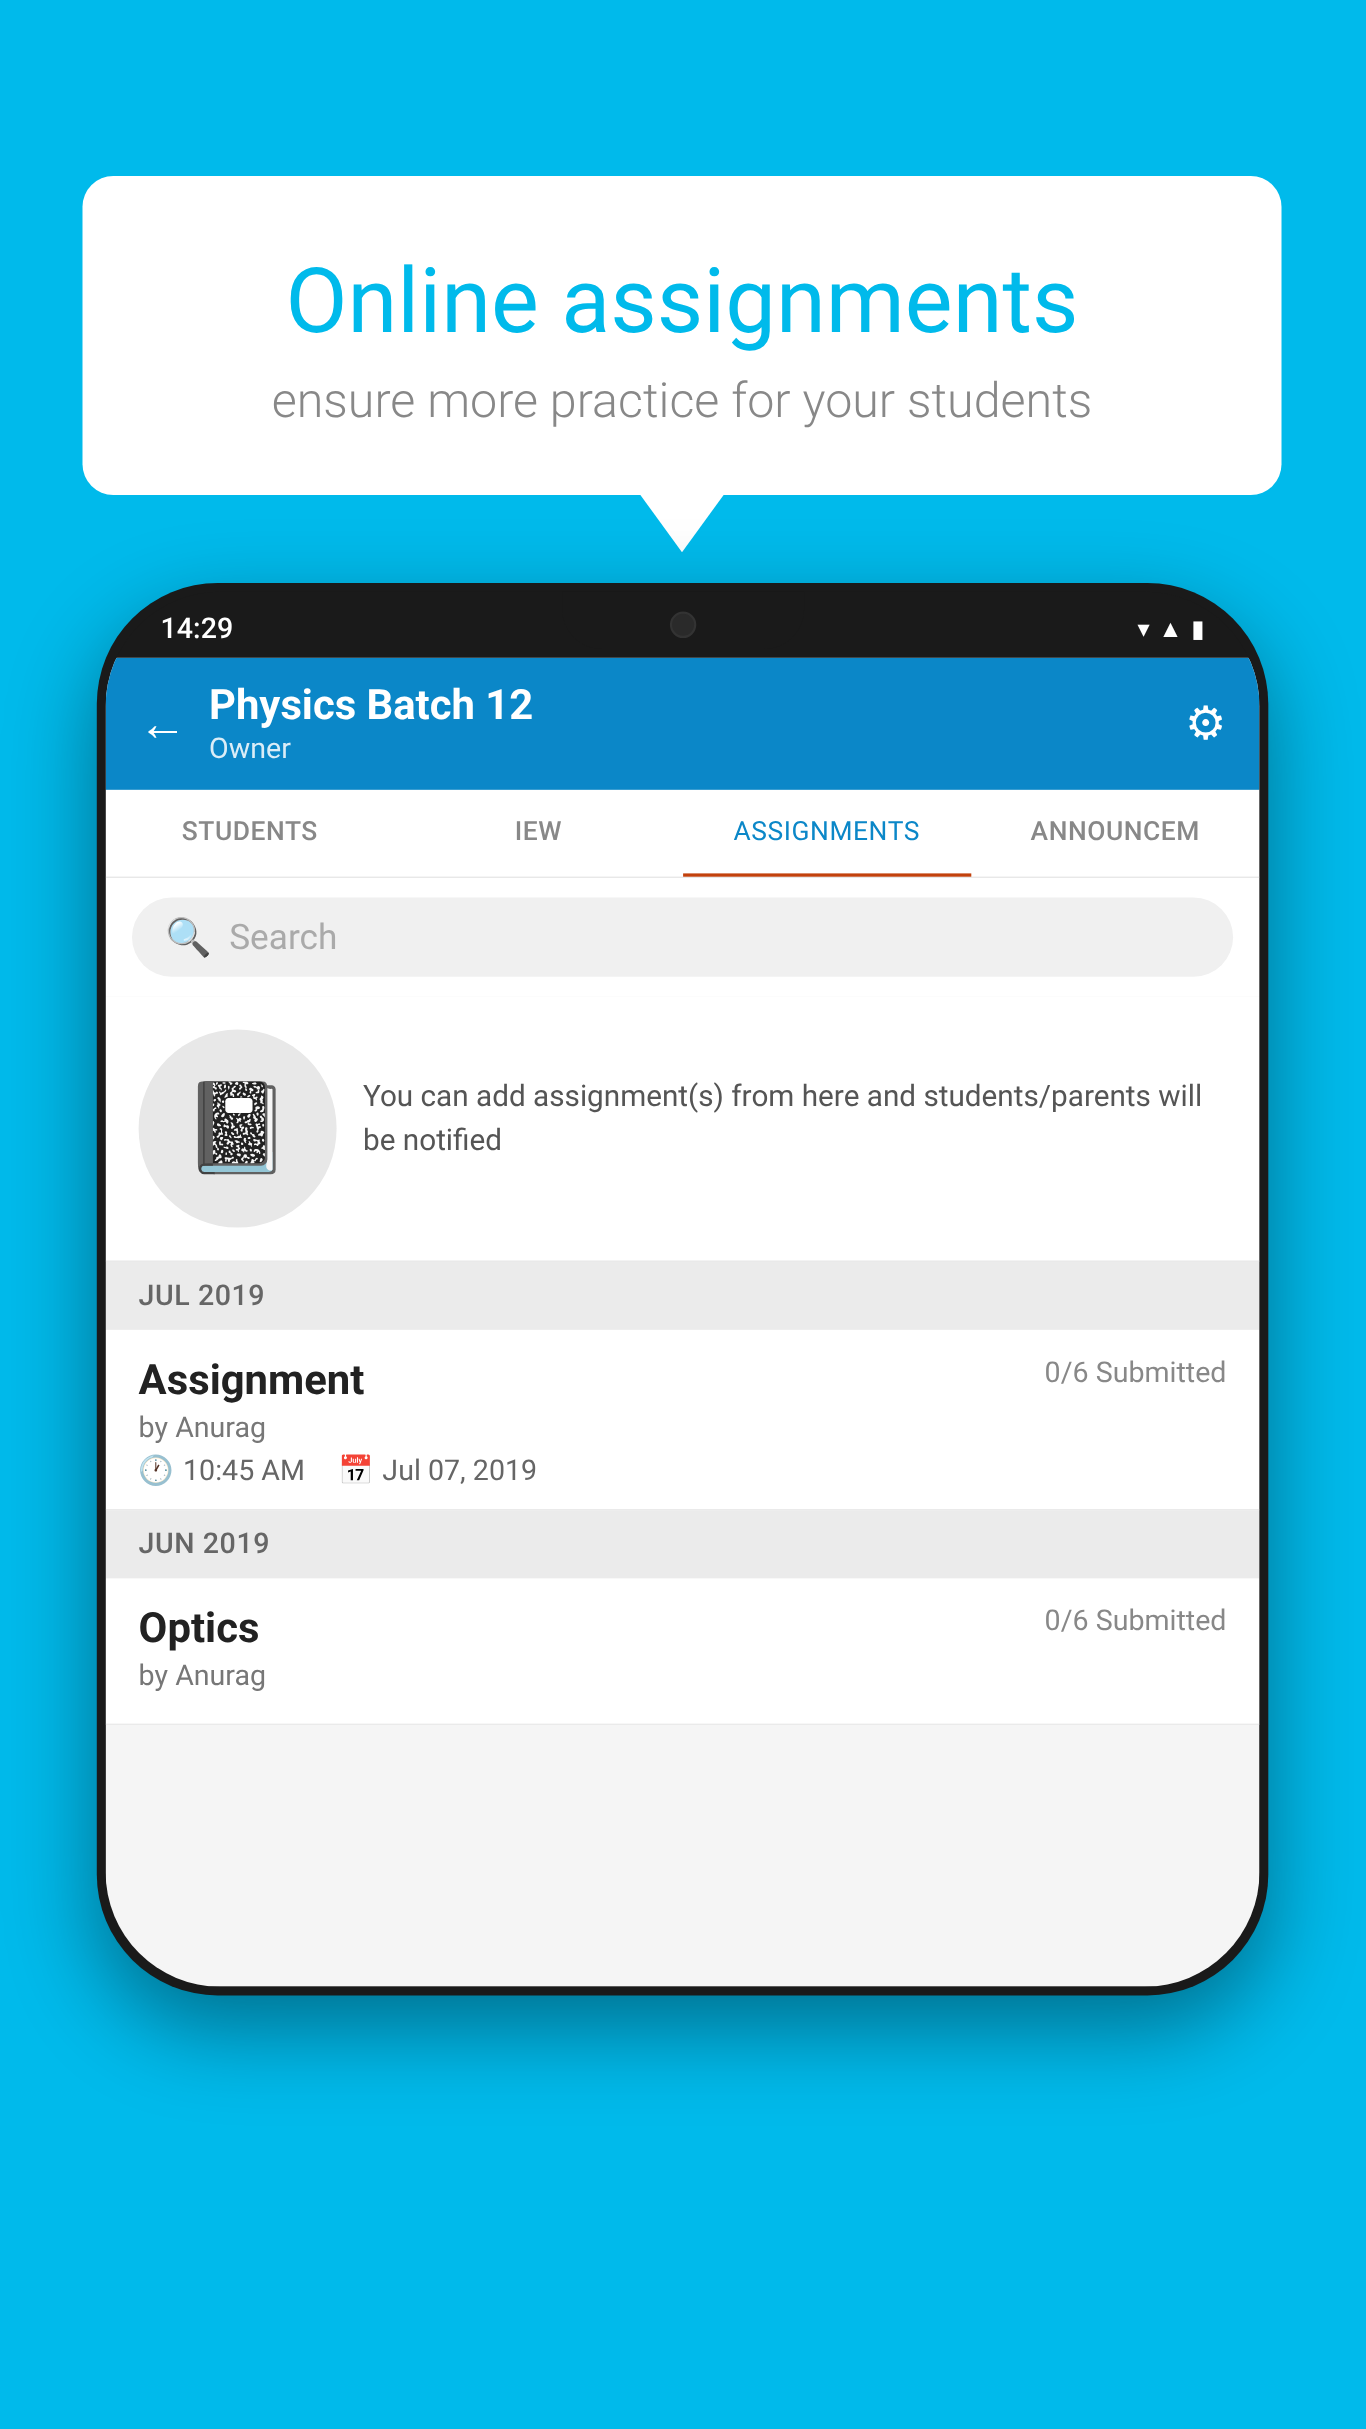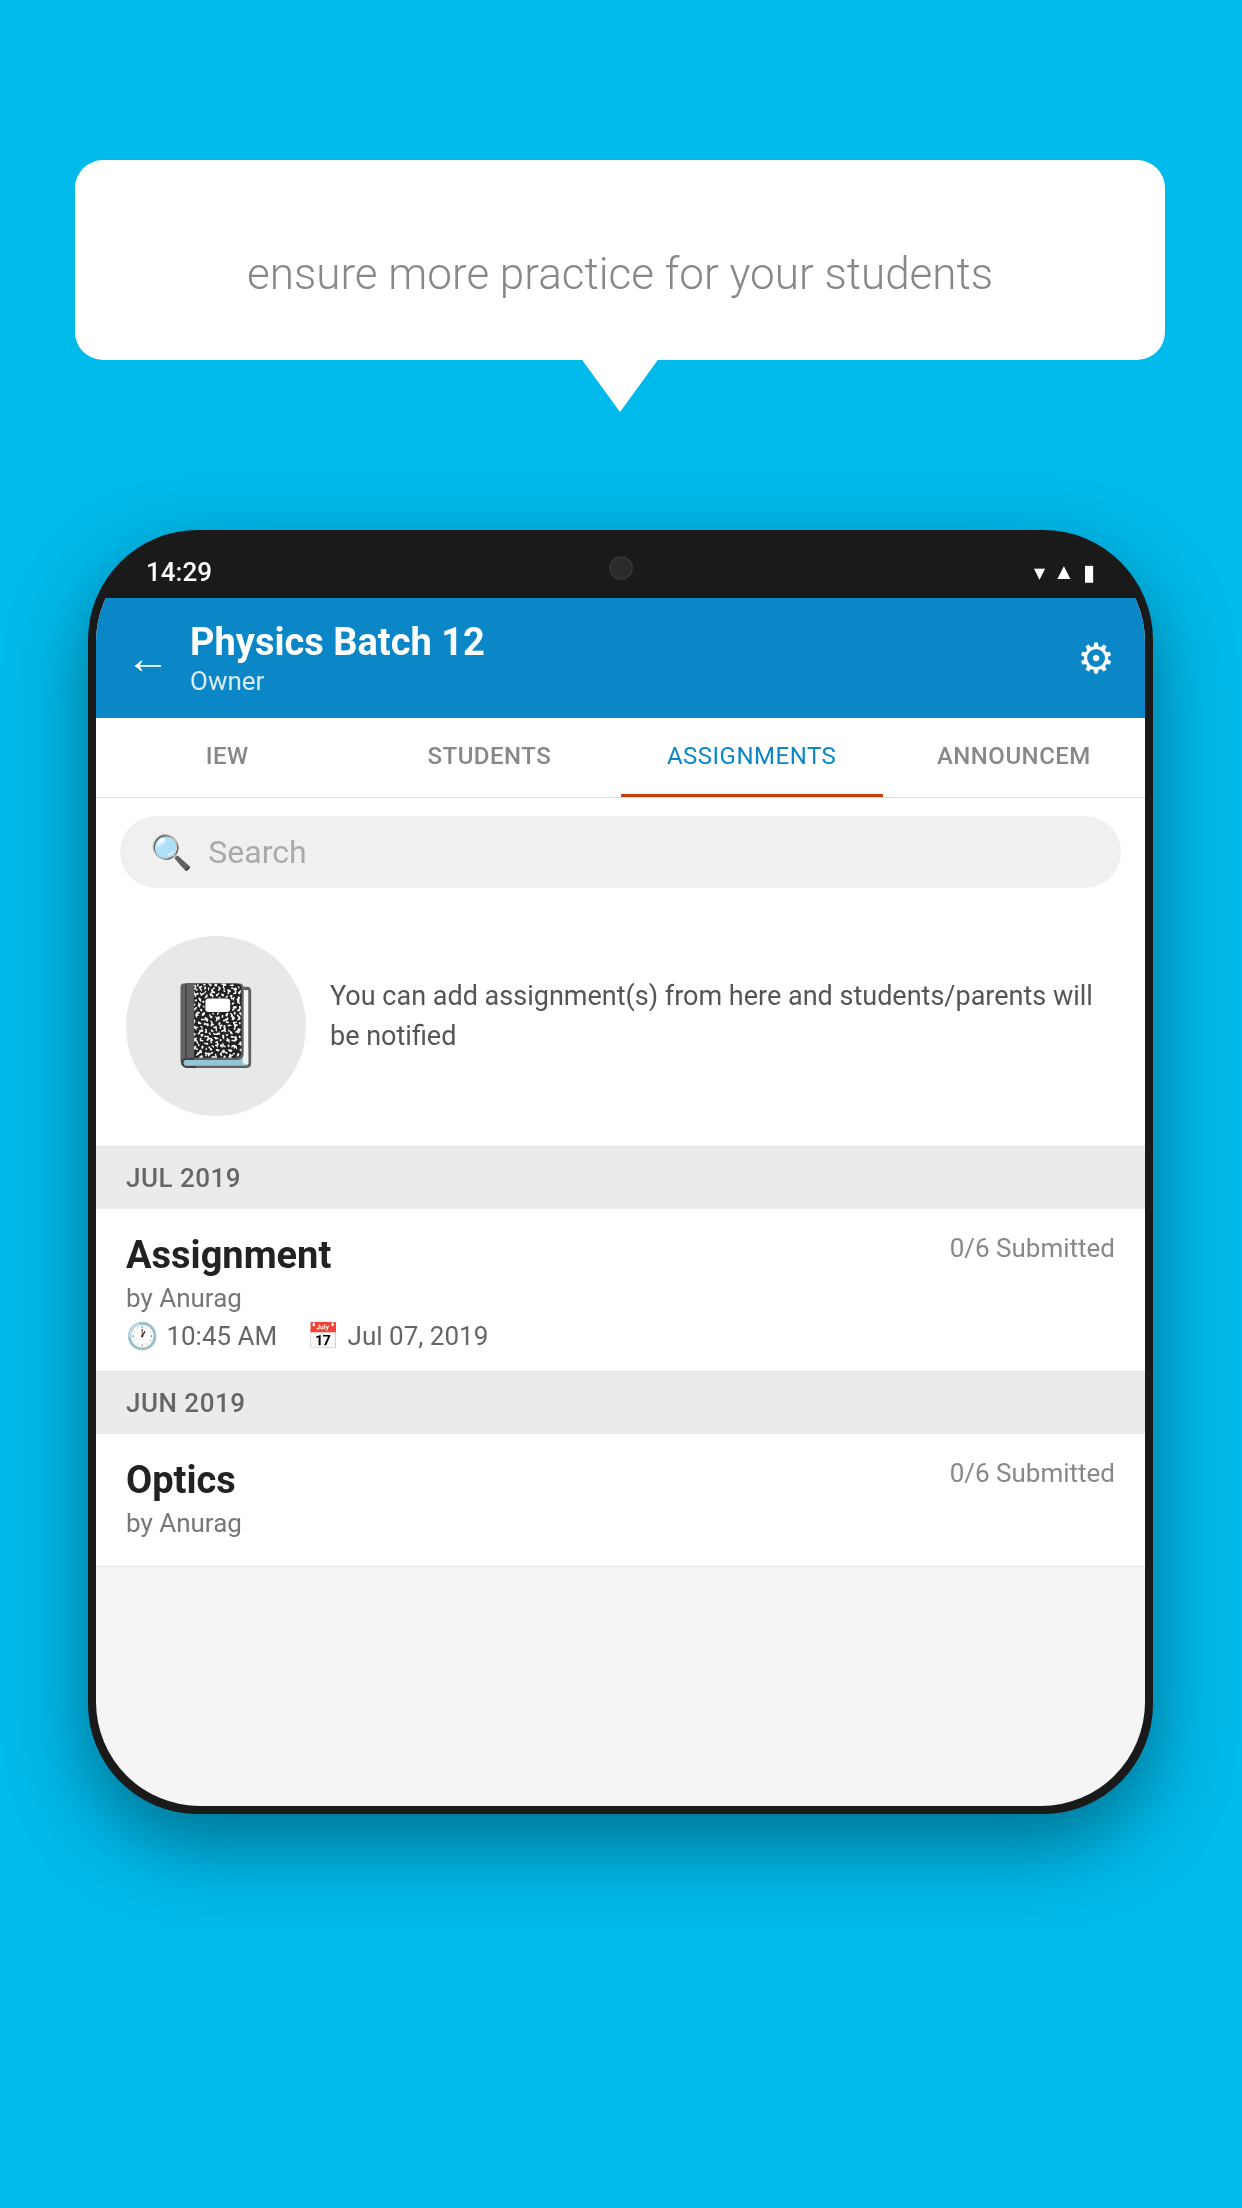--- a/index.html
+++ b/index.html
@@ -318,20 +318,21 @@
       color: #888;
     }
   </style>
 </head>
 <body>
 
 <div style="position:absolute;top:0;left:0;width:100%;height:100%;background:#00BAEB;"></div>
 
 <div class="speech-bubble-container">
   <div class="speech-bubble">
+    <div class="speech-bubble-title">Online assignments</div>
     <div class="speech-bubble-subtitle">ensure more practice for your students</div>
   </div>
 </div>
 
 <div class="phone-frame">
 
   <div class="phone-inner">
 
     <div class="notch">
       <div class="camera"></div>
@@ -352,24 +353,24 @@
         <span class="back-arrow">←</span>
         <div class="app-bar-title-block">
           <div class="app-bar-title">Physics Batch 12</div>
           <div class="app-bar-subtitle">Owner</div>
         </div>
         <span class="settings-icon">⚙</span>
       </div>
 
       <div class="tabs-bar">
         <div class="tab">
+          <span>STUDENTS</span>
+        </div>
+        <div class="tab">
           <span>IEW</span>
-        </div>
-        <div class="tab">
-          <span>STUDENTS</span>
         </div>
         <div class="tab active">
           <span>ASSIGNMENTS</span>
         </div>
         <div class="tab">
           <span>ANNOUNCEM</span>
         </div>
       </div>
 
       <div class="search-container">

